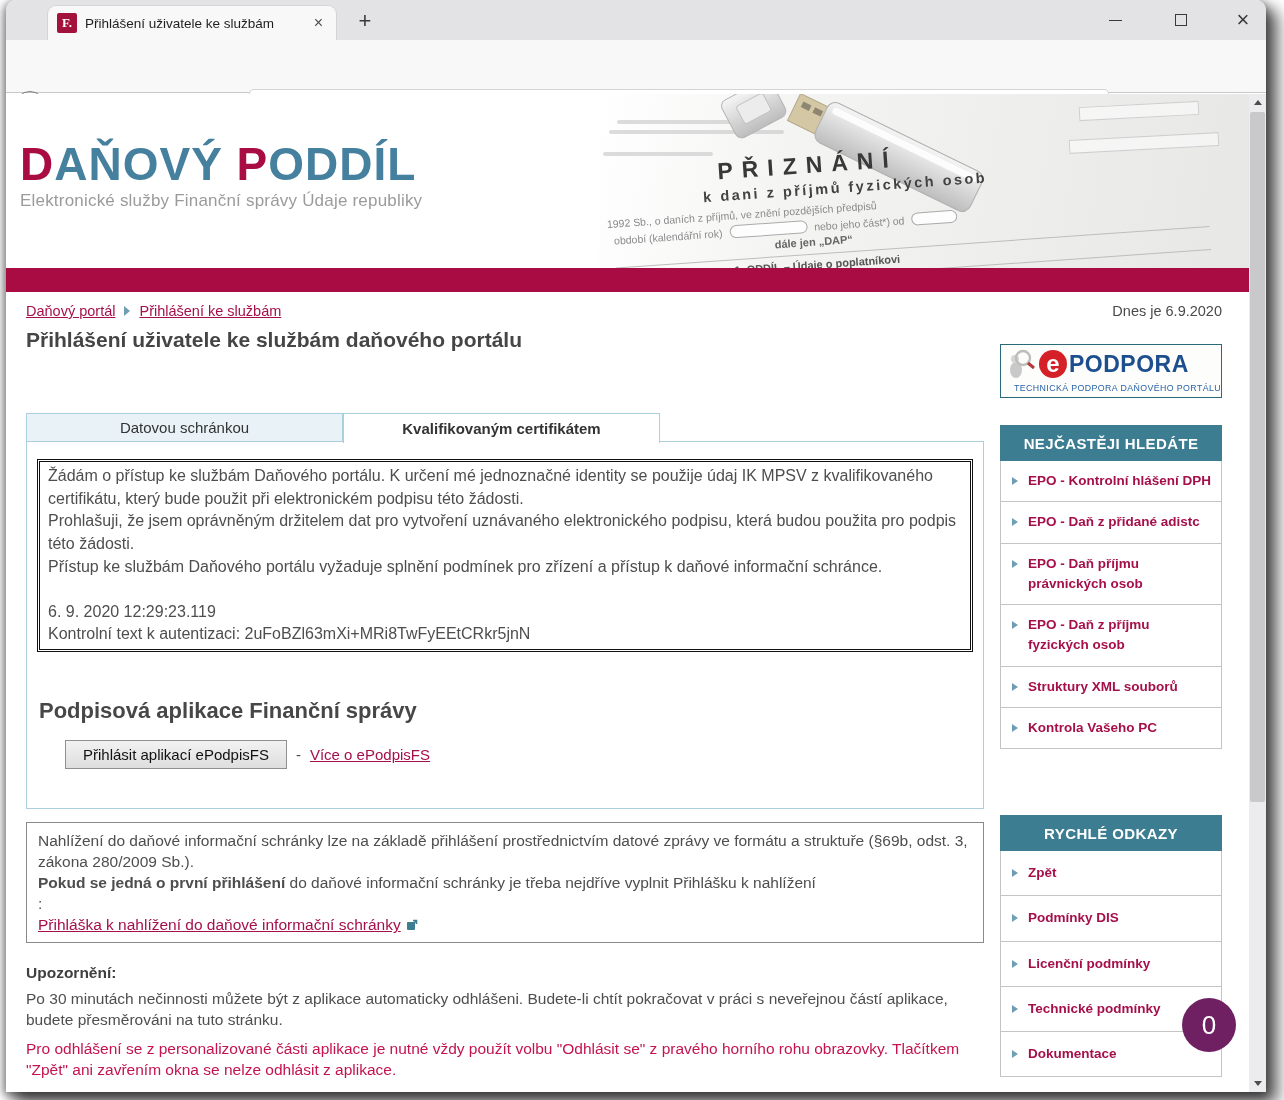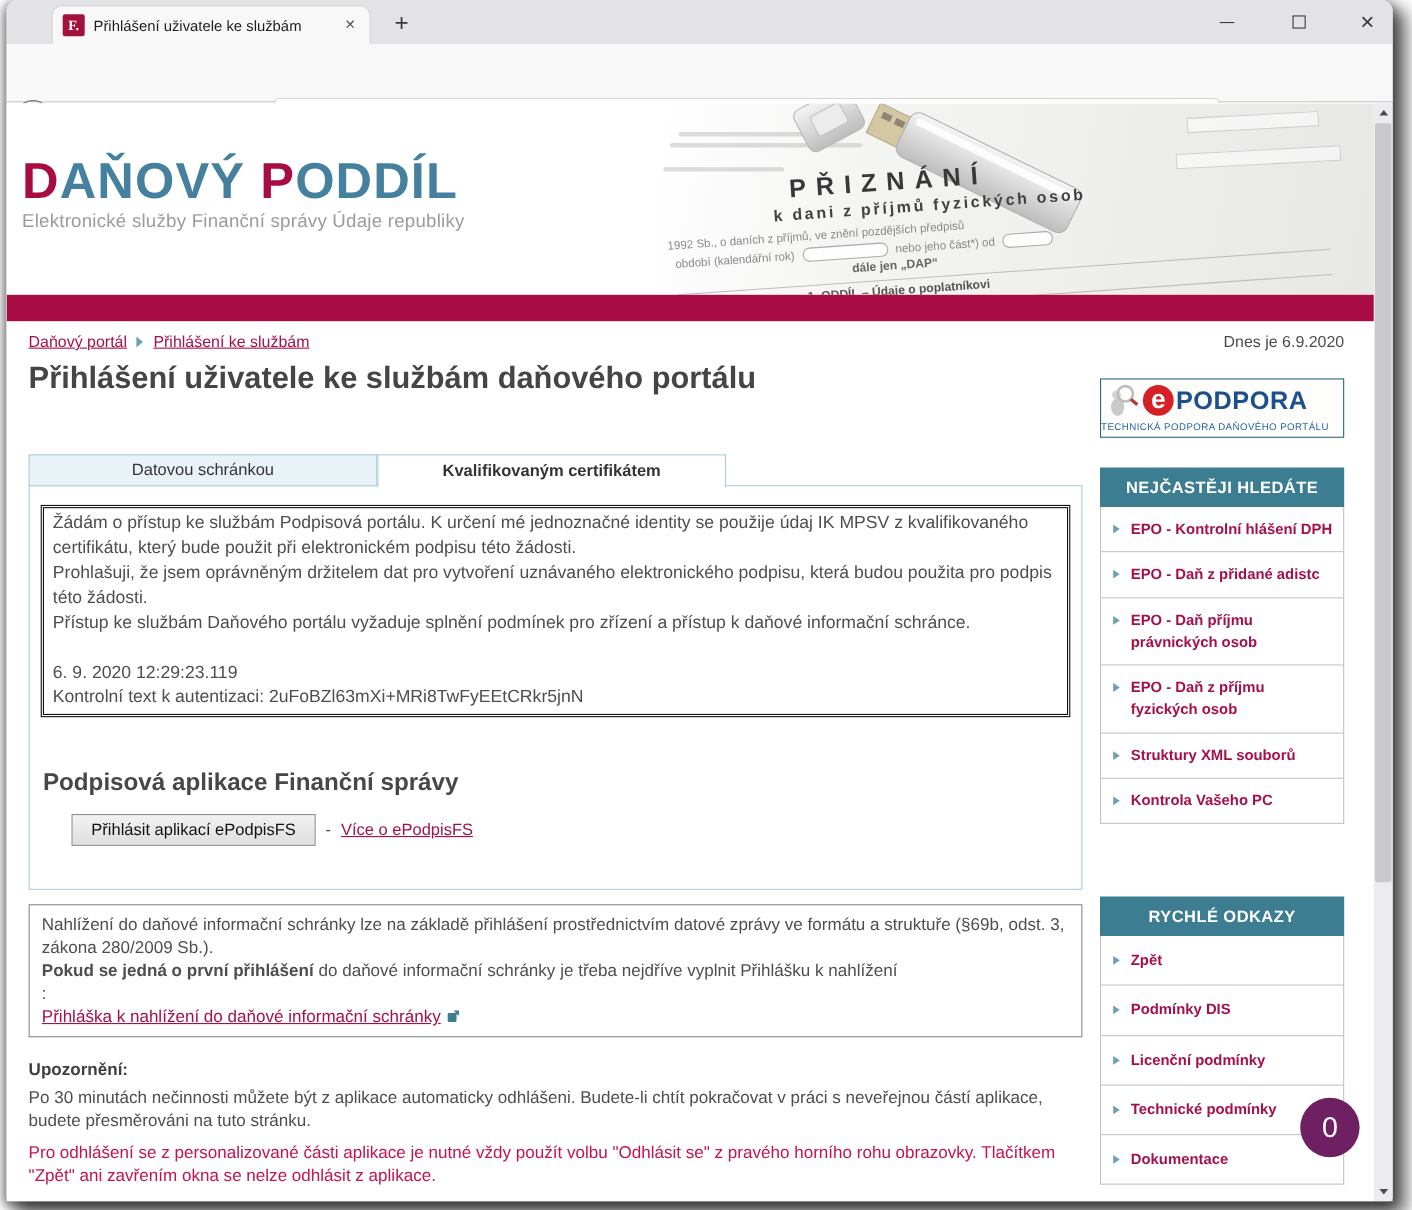--- a/index.html
+++ b/index.html
@@ -71,21 +71,21 @@
   .ph-rule{border-top:1px solid #bdbdbd;margin-top:6px;width:96%;}
   .ph-t6{font-size:11px;font-weight:bold;color:#555;margin-left:118px;margin-top:4px;}
   .ph-t7{font-size:9.5px;color:#777;margin-left:155px;margin-top:4px;}
   .band{position:absolute;left:0;top:174px;width:1243px;height:24px;background:var(--brand-crimson);}
 
   
   .breadcrumb{position:absolute;left:20px;top:209px;font-size:14.5px;display:flex;align-items:center;gap:9px;}
   .breadcrumb a{color:var(--link-crimson);text-decoration:underline;}
   .bc-sep{width:0;height:0;border-left:6px solid #6f9fb4;border-top:5px solid transparent;border-bottom:5px solid transparent;}
   .today{position:absolute;top:209px;right:27px;font-size:14.5px;color:var(--text-dark);}
-  .h1{position:absolute;left:20px;top:234px;font-size:28px;font-weight:bold;color:#454545;text-align:center;}
+  .h1{position:absolute;left:20px;top:234px;font-size:21px;font-weight:bold;color:#454545;text-align:center;}
 
   
   .main{position:absolute;left:20px;top:319px;width:958px;}
   .tabs-row{display:flex;height:29px;position:relative;z-index:2;}
   .ltab{width:317px;display:flex;align-items:center;justify-content:center;font-size:15px;color:#333;}
   .ltab.inactive{background:#e9f2f7;border:1px solid var(--tab-border-blue);}
   .ltab.active{background:#fff;border:1px solid var(--tab-border-blue);border-bottom:none;font-weight:bold;height:30px;}
   .content-box{position:relative;margin-top:-1px;height:368px;border:1px solid var(--tab-border-blue);background:#fff;z-index:1;}
   .decl{margin:19px 12px 0 12px;border:1px solid #111;outline:1px solid #111;outline-offset:1px;
     padding:3px 8px;font-size:16px;line-height:1.42;color:#4e4e4e;}
@@ -105,21 +105,21 @@
   .notice-h{font-weight:bold;color:#3f3f3f;}
   .notice-p1{color:#4e4e4e;margin-top:5px;}
   .notice-p2{color:var(--warn-red);margin-top:9px;}
 
   
   .banner{position:absolute;left:994px;top:250px;width:222px;height:54px;border:1px solid #2a6a7a;background:#fdfdfb;overflow:hidden;}
   .banner-row{display:flex;align-items:center;height:38px;padding-left:4px;}
   .e-circle{width:28px;height:28px;border-radius:50%;background:#d62027;color:#fff;font-weight:bold;font-size:24px;
     display:flex;align-items:center;justify-content:center;margin:0 2px 0 4px;line-height:1;}
   .podpora{color:#1d4f8f;font-weight:bold;font-size:23px;letter-spacing:.5px;}
-  .banner-cap{font-size:8.8px;color:#2a63a8;text-align:left;letter-spacing:.4px;}
+  .banner-cap{font-size:8.8px;color:#2a63a8;text-align:right;letter-spacing:.4px;}
 
   .panel{position:absolute;left:994px;width:222px;}
   .panel-h{height:36px;background:var(--panel-teal);color:#fff;font-weight:bold;font-size:15px;
     display:flex;align-items:center;justify-content:center;letter-spacing:.4px;}
   .panel-items{border:1px solid #c4c4c4;border-top:none;background:#fff;}
   .p-item{position:relative;padding:10px 8px 10px 27px;font-size:13.5px;font-weight:bold;
     color:var(--link-crimson);line-height:1.5;}
   .p-item + .p-item{border-top:1px solid #c4c4c4;}
   .p-item::before{content:"";position:absolute;left:11px;top:16px;width:0;height:0;
     border-left:6px solid #6f9fb4;border-top:4.5px solid transparent;border-bottom:4.5px solid transparent;}
@@ -268,21 +268,21 @@
 
       <div class="h1">Přihlášení uživatele ke službám daňového portálu</div>
 
       <div class="main">
         <div class="tabs-row">
           <div class="ltab inactive">Datovou schránkou</div>
           <div class="ltab active">Kvalifikovaným certifikátem</div>
         </div>
         <div class="content-box">
           <div class="decl">
-            <p>Žádám o přístup ke službám Podpisová portálu. K určení mé jednoznačné identity se použije údaj IK MPSV z kvalifikovaného certifikátu, který bude použit při elektronickém podpisu této žádosti.</p>
+            <p>Žádám o přístup ke službám Daňového portálu. K určení mé jednoznačné identity se použije údaj IK MPSV z kvalifikovaného certifikátu, který bude použit při elektronickém podpisu této žádosti.</p>
             <p>Prohlašuji, že jsem oprávněným držitelem dat pro vytvoření uznávaného elektronického podpisu, která budou použita pro podpis této žádosti.</p>
             <p>Přístup ke službám Daňového portálu vyžaduje splnění podmínek pro zřízení a přístup k daňové informační schránce.</p>
             <div class="gap"></div>
             <p>6. 9. 2020 12:29:23.119</p>
             <p>Kontrolní text k autentizaci: 2uFoBZl63mXi+MRi8TwFyEEtCRkr5jnN</p>
           </div>
           <div class="sign-h">Podpisová aplikace Finanční správy</div>
           <div class="sign-row">
             <button class="btn">Přihlásit aplikací ePodpisFS</button>
             <span>-</span>

